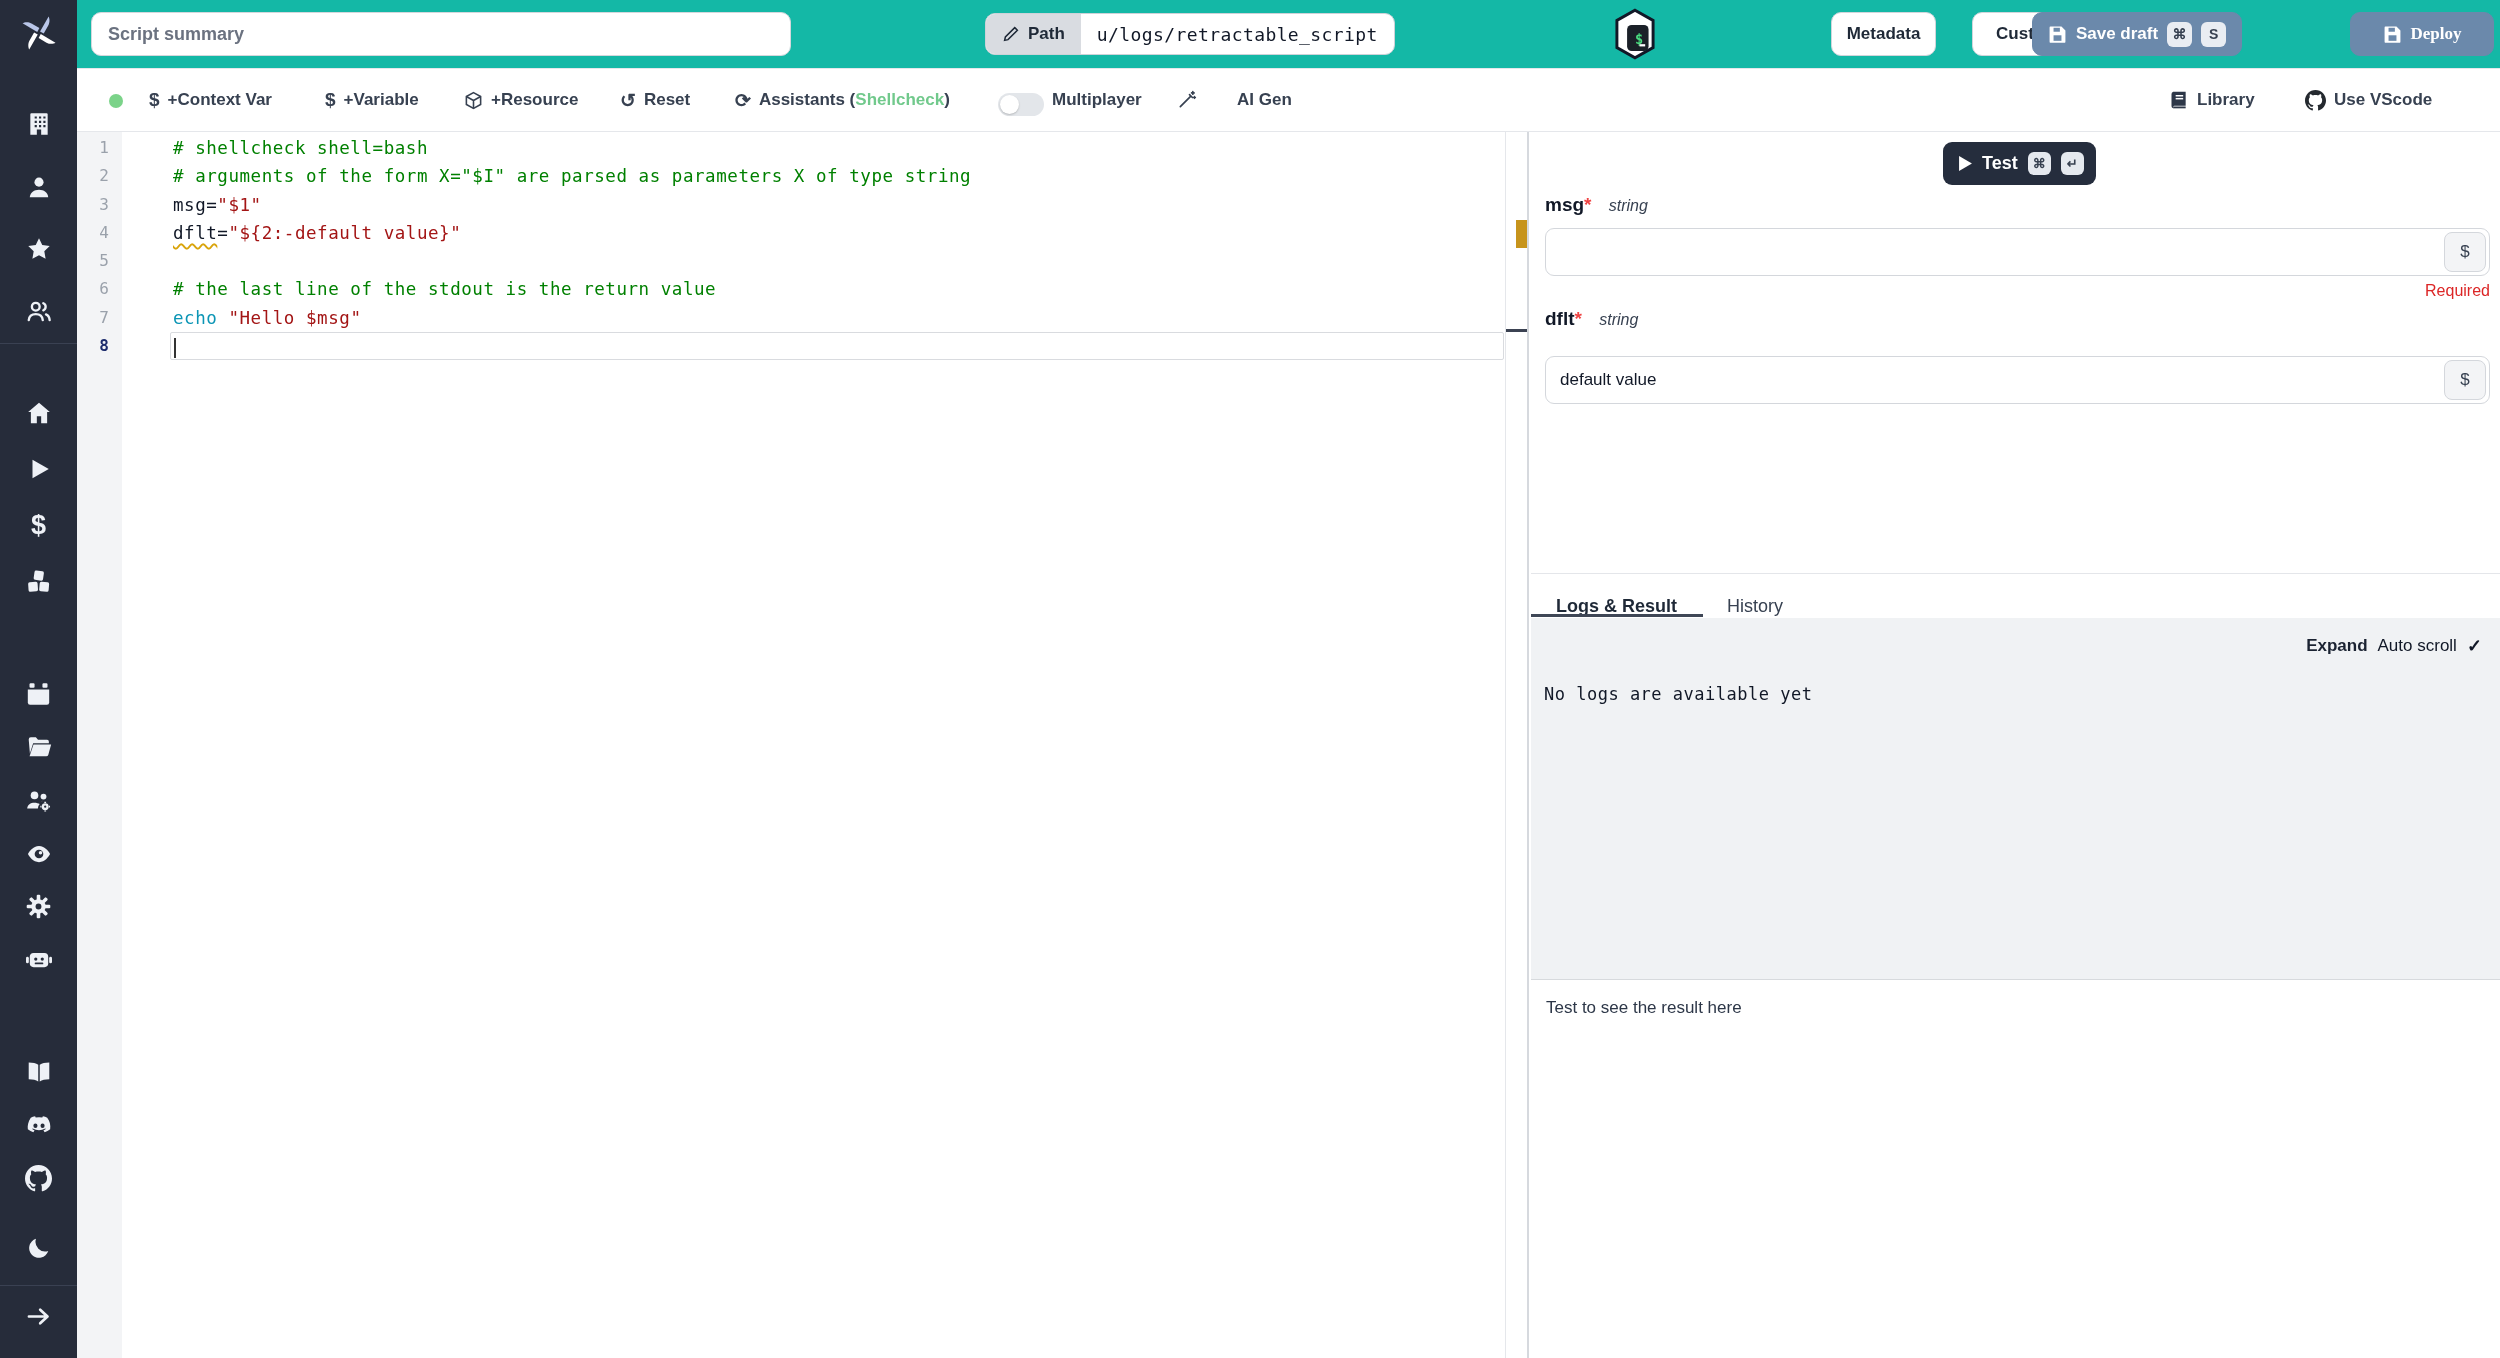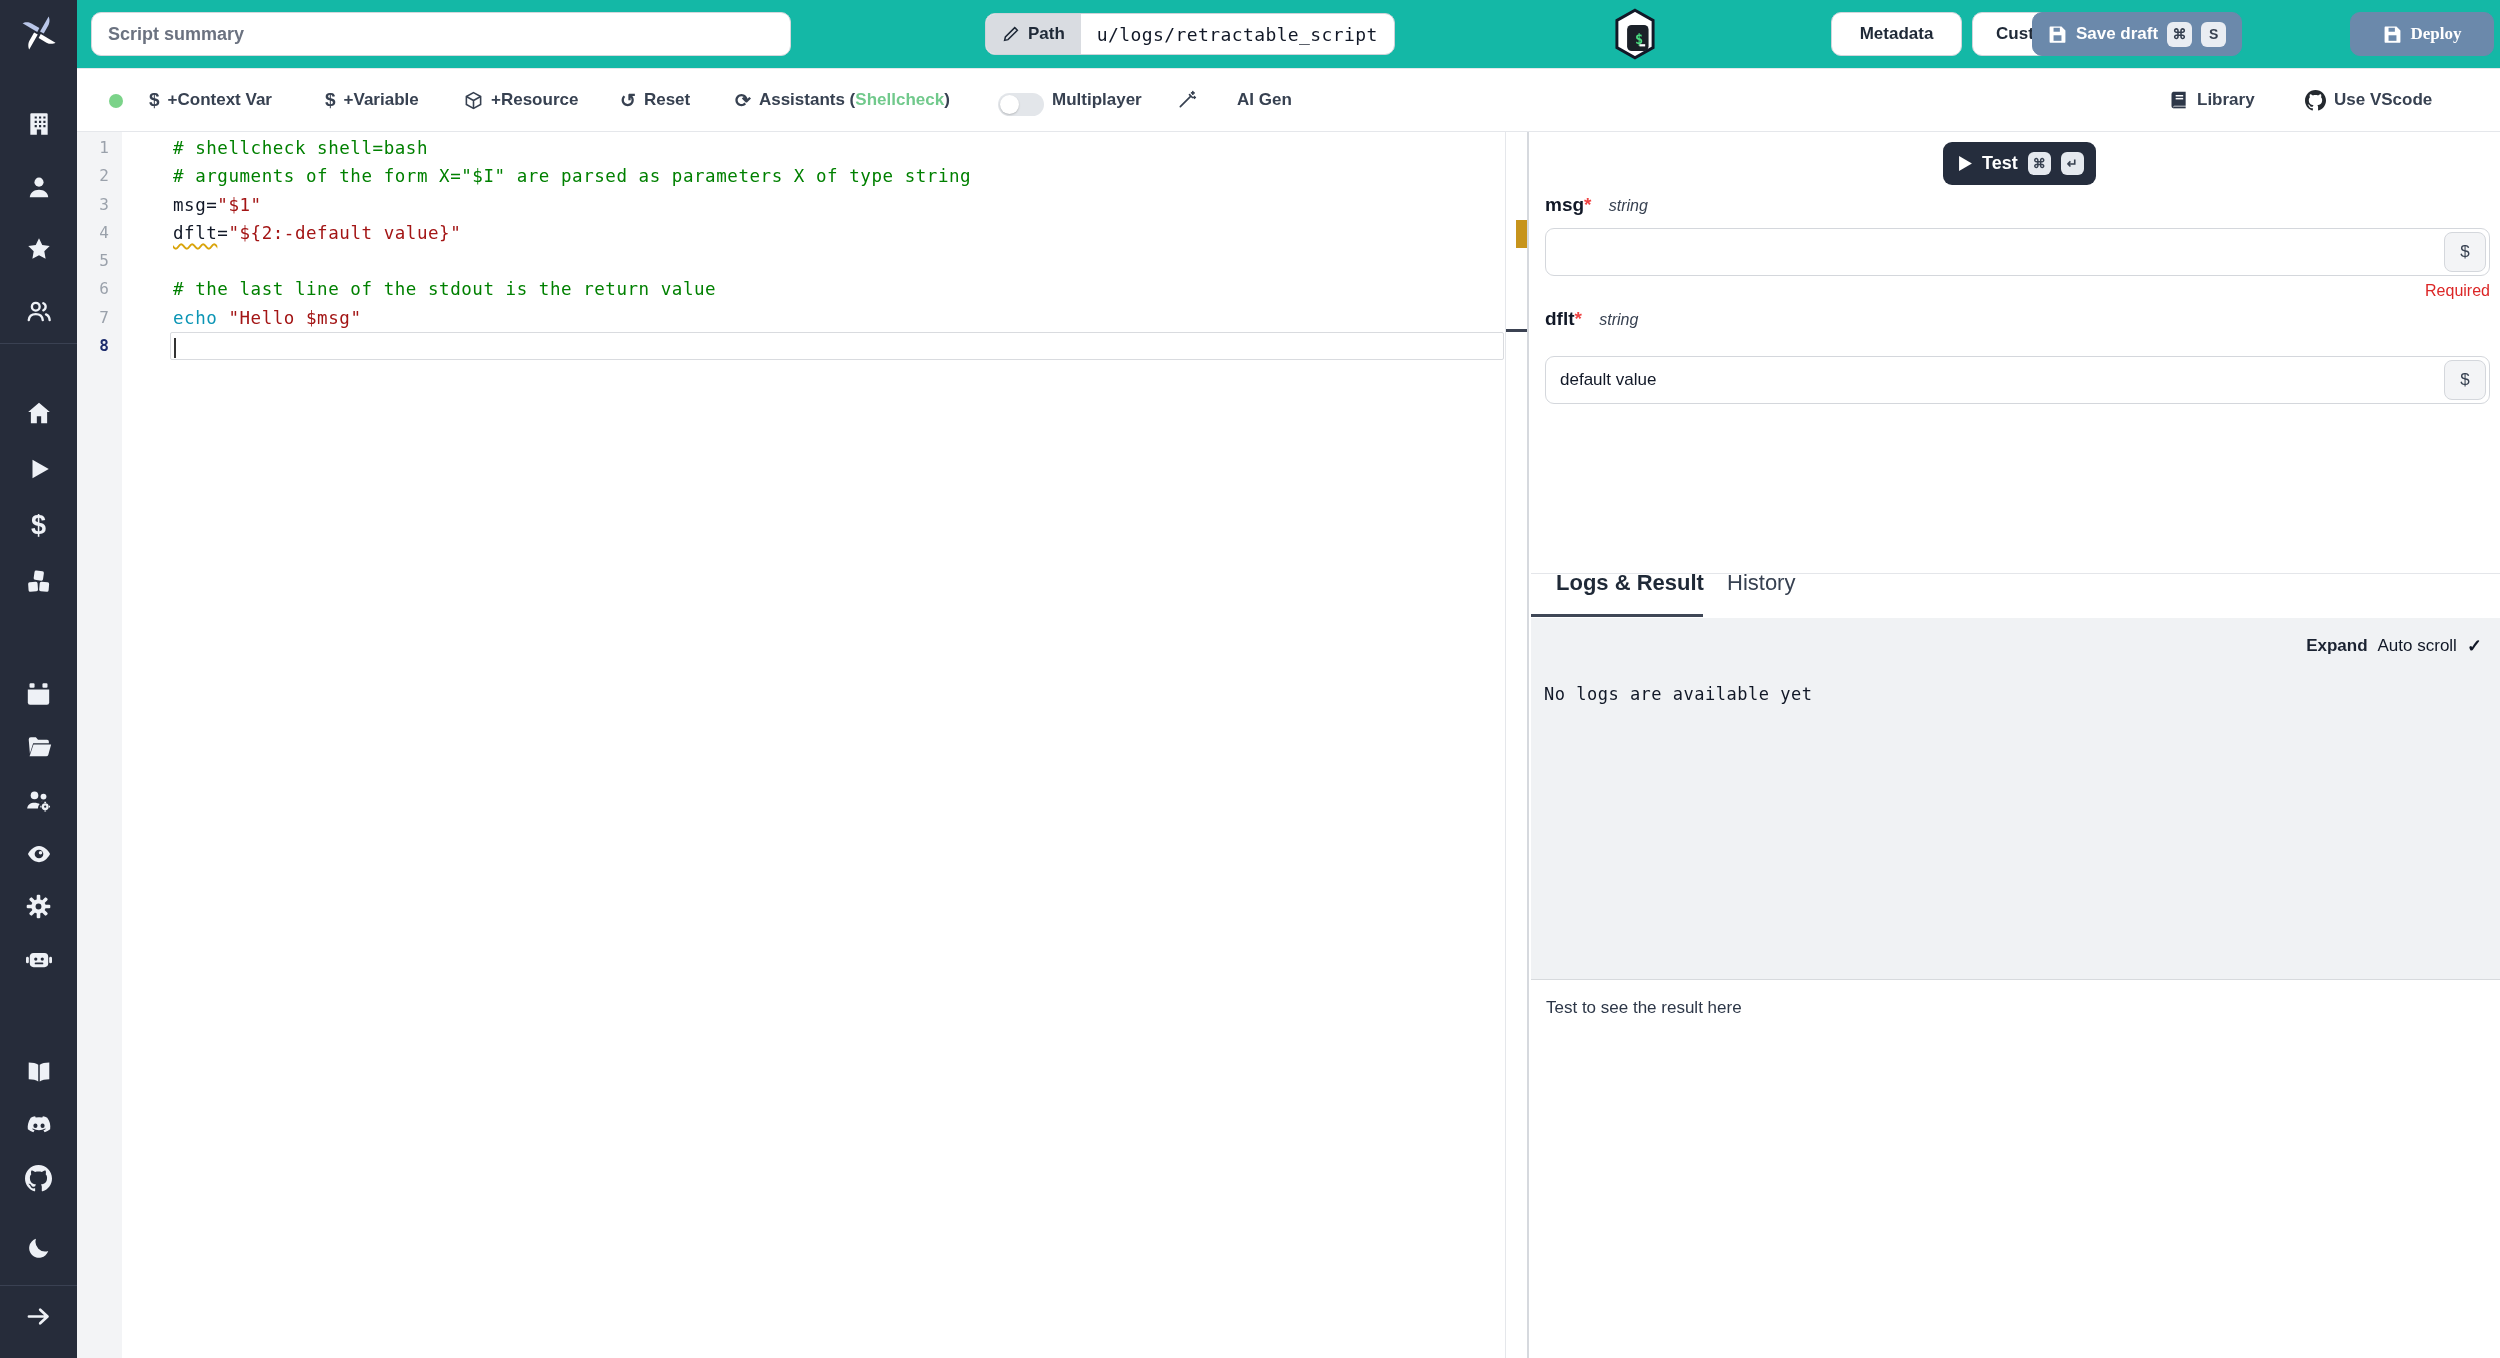--- a/index.html
+++ b/index.html
@@ -70,21 +70,21 @@
   .field-type { font-style:italic; font-weight:400; font-size:16px; color:#374151; margin-left:12px; }
   .field-input-wrap { position:absolute; left:14px; width:945px; height:48px; }
   .field-input { width:100%; height:100%; border:1px solid #d4d7dc; border-radius:9px; padding:0 60px 0 14px;
                  font-size:17px; color:#111827; outline:none; font-family:"Liberation Sans",sans-serif; background:#fff; }
   .var-btn { position:absolute; right:4px; top:4px; width:42px; height:40px; background:#f3f4f6; border:1px solid #d4d7dc;
              border-radius:8px; display:flex; align-items:center; justify-content:center; font-size:17px; color:#374151; cursor:pointer; }
   #required-note { position:absolute; right:10px; top:150px; color:#dc2626; font-size:16px; }
 
   
   #logs-divider { position:absolute; left:0; top:441px; width:969px; height:1px; background:#e4e6ea; }
-  .tab { position:absolute; top:438px; font-size:22px; cursor:pointer; }
+  .tab { position:absolute; top:464px; font-size:18px; cursor:pointer; }
   #tab-logs { left:25px; font-weight:600; color:#1f2937; }
   #tab-history { left:196px; font-weight:500; color:#374151; }
   #tab-underline { position:absolute; left:0; top:482px; width:172px; height:3px; background:#3f4756; }
   #logs-area { position:absolute; left:0; top:486px; width:969px; height:361px; background:#f0f2f4; }
   #logs-controls { position:absolute; right:18px; top:17px; display:flex; align-items:center; gap:10px; font-size:17px; color:#111827; cursor:pointer; }
   #logs-controls .expand { font-weight:700; color:#1b2332; }
   #logs-controls .checkmark { font-size:18px; font-weight:700; }
   #logs-empty { position:absolute; left:13px; top:66px; font-family:"DejaVu Sans Mono",monospace; font-size:17px; letter-spacing:0.5px; color:#111827; }
   #result-divider { position:absolute; left:0; top:847px; width:969px; height:1px; background:#d7dadd; }
   #result-area { position:absolute; left:0; top:848px; width:969px; height:378px; background:#fff; }
@@ -253,21 +253,21 @@
 
   <div id="lang-icon">
     <svg width="46" height="52" viewBox="0 0 40 46">
       <path d="M20 2 36 11v24L20 44 4 35V11z" fill="#fff" stroke="#111827" stroke-width="2.6"></path>
       <rect x="13" y="15" width="19" height="23" rx="4" fill="#1b2028"></rect>
       <text x="20" y="32" font-size="12" font-weight="bold" fill="#4ade80" font-family="DejaVu Sans Mono, monospace">$</text>
       <rect x="24" y="32" width="5" height="2" fill="#ffffff"></rect>
     </svg>
   </div>
 
-  <div class="tb-btn light" style="left:1754px; width:131px;">
+  <div class="tb-btn light" style="left:1754px; width:105px;">
     <span>Metadata</span>
   </div>
   <div class="tb-btn light" style="left:1895px; width:135px;">
     <span>Customise</span>
   </div>
   <div class="tb-btn blue" style="left:1955px; width:210px;">
     <svg width="19" height="19" viewBox="0 0 24 24" fill="#fff">
       <path d="M4 2h13l5 5v14a1.5 1.5 0 0 1-1.5 1.5h-17A1.5 1.5 0 0 1 2 21V3.5A1.5 1.5 0 0 1 4 2z"></path>
       <rect x="7" y="13" width="10" height="7" fill="#6b89ab"></rect>
         <rect x="7" y="3.5" width="8" height="5" fill="#6b89ab"></rect>

